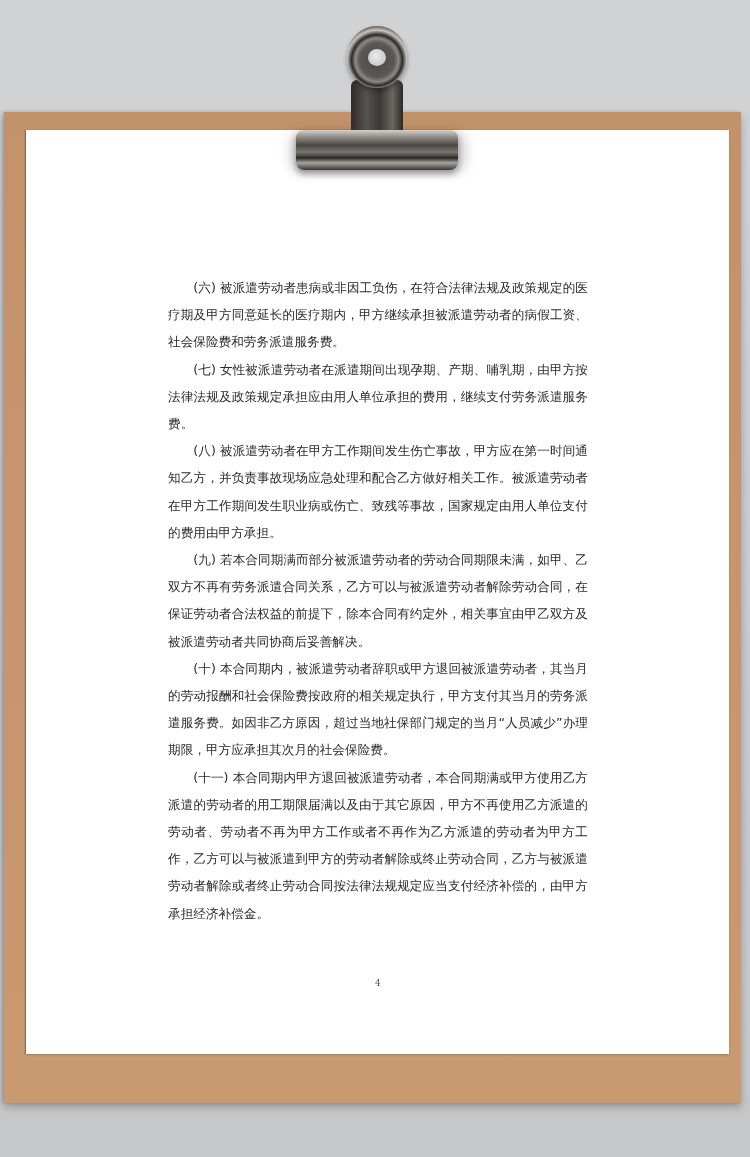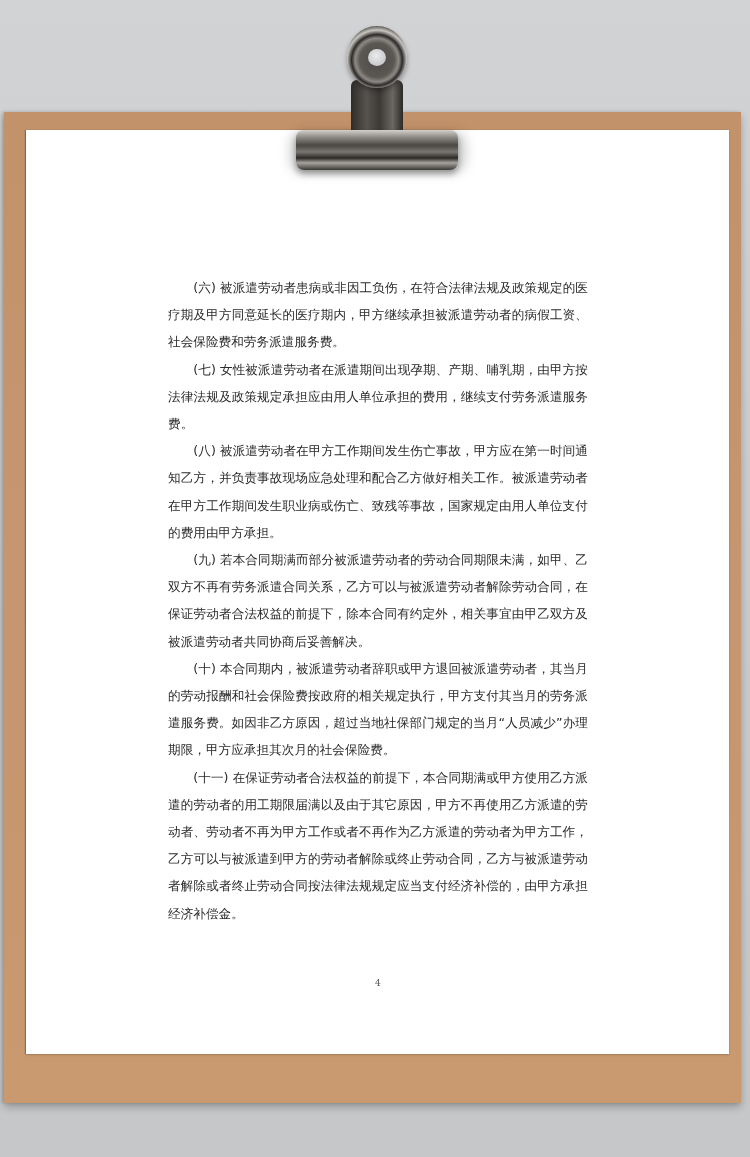--- a/index.html
+++ b/index.html
@@ -68,16 +68,16 @@
   <div class="clip-hole"></div>
   <div class="clip-base"></div>
 </div>
 
 <div class="content">
   <p class="para">(六) 被派遣劳动者患病或非因工负伤，在符合法律法规及政策规定的医疗期及甲方同意延长的医疗期内，甲方继续承担被派遣劳动者的病假工资、社会保险费和劳务派遣服务费。</p>
   <p class="para">(七) 女性被派遣劳动者在派遣期间出现孕期、产期、哺乳期，由甲方按法律法规及政策规定承担应由用人单位承担的费用，继续支付劳务派遣服务费。</p>
   <p class="para">(八) 被派遣劳动者在甲方工作期间发生伤亡事故，甲方应在第一时间通知乙方，并负责事故现场应急处理和配合乙方做好相关工作。被派遣劳动者在甲方工作期间发生职业病或伤亡、致残等事故，国家规定由用人单位支付的费用由甲方承担。</p>
   <p class="para">(九) 若本合同期满而部分被派遣劳动者的劳动合同期限未满，如甲、乙双方不再有劳务派遣合同关系，乙方可以与被派遣劳动者解除劳动合同，在保证劳动者合法权益的前提下，除本合同有约定外，相关事宜由甲乙双方及被派遣劳动者共同协商后妥善解决。</p>
   <p class="para">(十) 本合同期内，被派遣劳动者辞职或甲方退回被派遣劳动者，其当月的劳动报酬和社会保险费按政府的相关规定执行，甲方支付其当月的劳务派遣服务费。如因非乙方原因，超过当地社保部门规定的当月“人员减少”办理期限，甲方应承担其次月的社会保险费。</p>
-  <p class="para">(十一) 在保证劳动者合法权益的前提下，本合同期满或甲方使用乙方派遣的劳动者的用工期限届满以及由于其它原因，甲方不再使用乙方派遣的劳动者、劳动者不再为甲方工作或者不再作为乙方派遣的劳动者为甲方工作，乙方可以与被派遣到甲方的劳动者解除或终止劳动合同，乙方与被派遣劳动者解除或者终止劳动合同按法律法规规定应当支付经济补偿的，由甲方承担经济补偿金。</p>
+  <p class="para">(十一) 本合同期内甲方退回被派遣劳动者，本合同期满或甲方使用乙方派遣的劳动者的用工期限届满以及由于其它原因，甲方不再使用乙方派遣的劳动者、劳动者不再为甲方工作或者不再作为乙方派遣的劳动者为甲方工作，乙方可以与被派遣到甲方的劳动者解除或终止劳动合同，乙方与被派遣劳动者解除或者终止劳动合同按法律法规规定应当支付经济补偿的，由甲方承担经济补偿金。</p>
 </div>
 
 <div class="page-number">4</div>
 
 </body></html>

